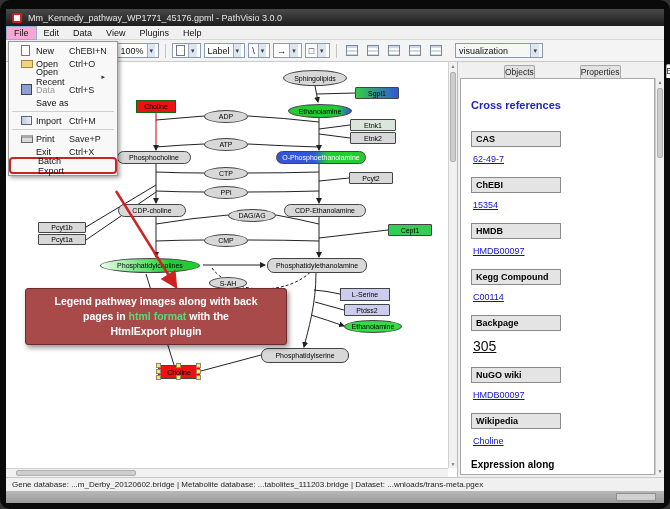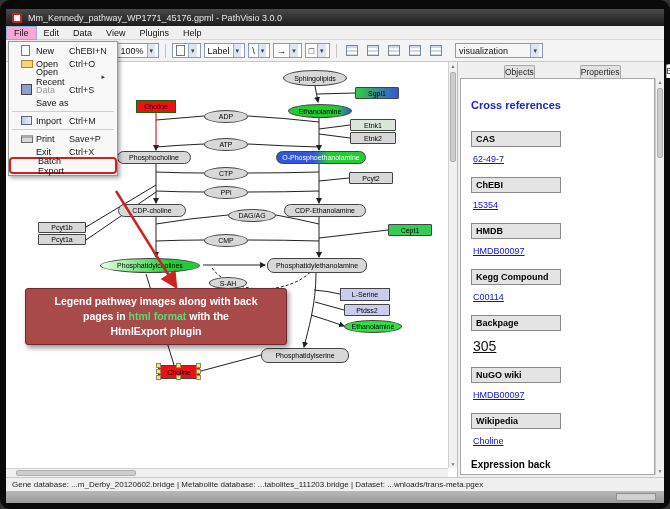--- a/index.html
+++ b/index.html
@@ -294,21 +294,21 @@
           </div>
           <div class="bp-section">
             <div class="bp-header">NuGO wiki</div>
             <div class="bp-link">HMDB00097</div>
           </div>
           <div class="bp-section">
             <div class="bp-header">Wikipedia</div>
             <div class="bp-link">Choline</div>
           </div>
         </div>
-      <div id="expression-data">Expression back</div>
+      <div id="expression-data">Expression along</div>
     </div>
     <div id="panel-scroll">
       <div class="sb-btn" style="top:0;">▲</div>
       <div class="thumb" style="left:1px;top:10px;width:6px;height:70px;"></div>
       <div class="sb-btn" style="bottom:0;">▼</div>
     </div>
   </div>
 
   <div id="file-menu">
       <div class="fm-item">

